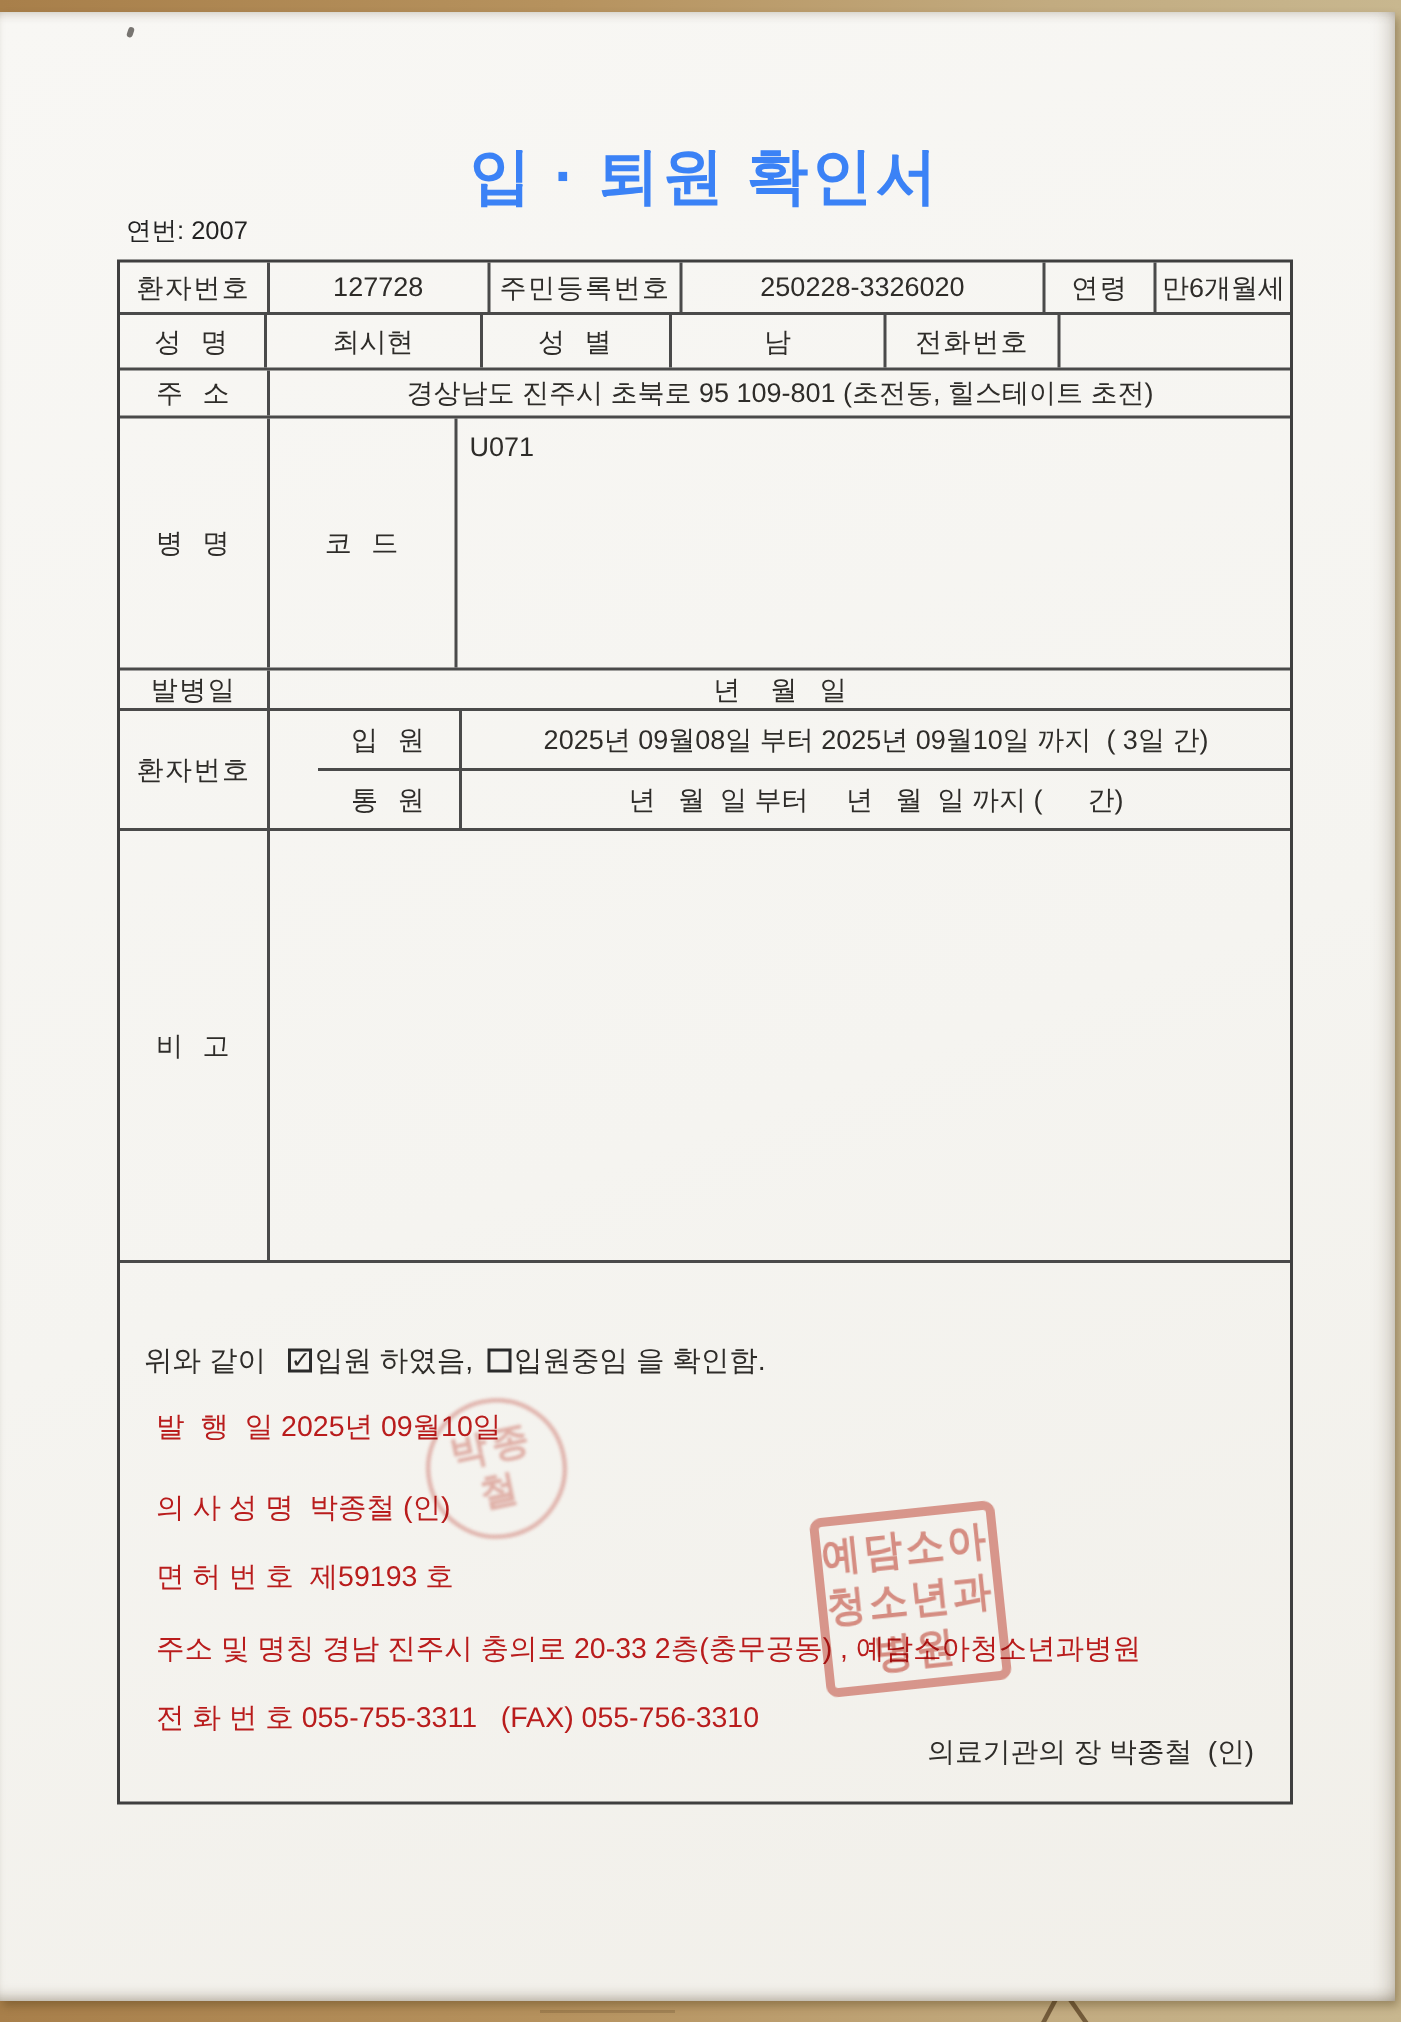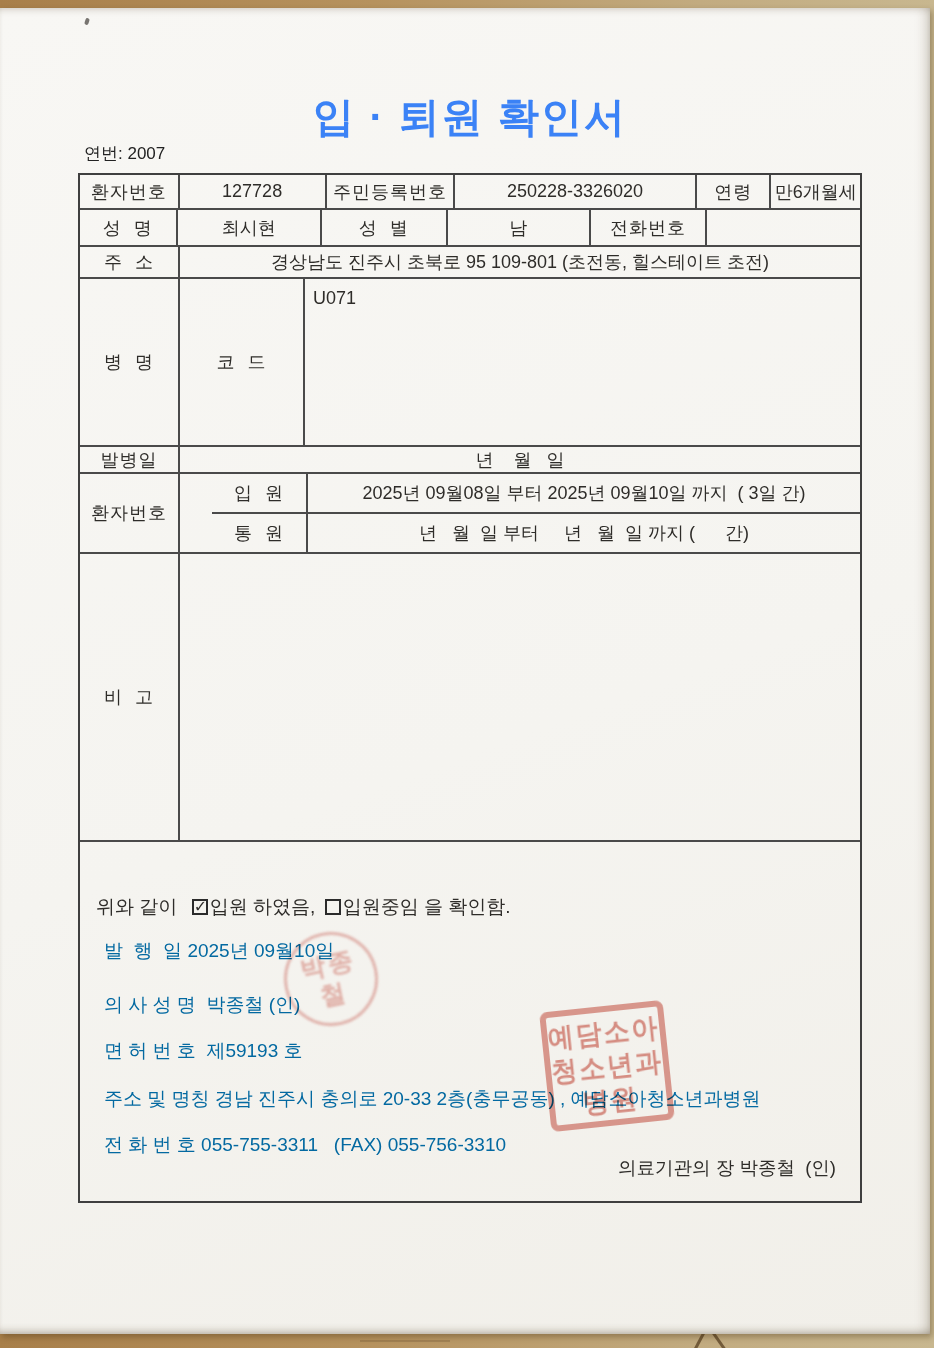--- a/index.html
+++ b/index.html
@@ -56,21 +56,21 @@
   .subrow { display:flex; flex:1; border-bottom:2px solid #4a4a4a;margin-left:32px; }
   .subrow:last-child { border-bottom:none; }
 
   
   .footer-cell { position:relative; display:block; border-right:none; }
   .conf-line { position:absolute; left:16px; top:20px; width:100%; text-align:left;
     font-size:19px; white-space:pre;margin-top:32px; }
   .checkbox { display:inline-block; width:16px; height:16px; border:2px solid #2b2b2b;
     vertical-align:-2px; margin:0 2px 0 4px; position:relative; background:transparent; }
   .checkbox .tick { position:absolute; left:0; top:-4px; font-size:16px; font-weight:bold; }
-  .fline { position:absolute; left:24px; font-size:19px; white-space:pre; color:#0369a1; }
+  .fline { position:absolute; left:24px; font-size:19px; white-space:pre; color:#b91c1c; }
   .f-issue{top:96px} .f-doctor{top:150px} .f-license{top:196px}
   .f-addr{top:244px} .f-phone{top:290px}
   .f-director { position:absolute; right:24px; top:313px; font-size:18.5px; white-space:pre; }
 
   
   .stamp-square {
     position:absolute; left:545px; top:1006px; width:124px; height:120px;
     border:6px solid rgba(198,62,46,.50); border-radius:8px;
     transform:rotate(-6deg); display:flex; flex-direction:column;
     align-items:center; justify-content:center; mix-blend-mode:multiply;

